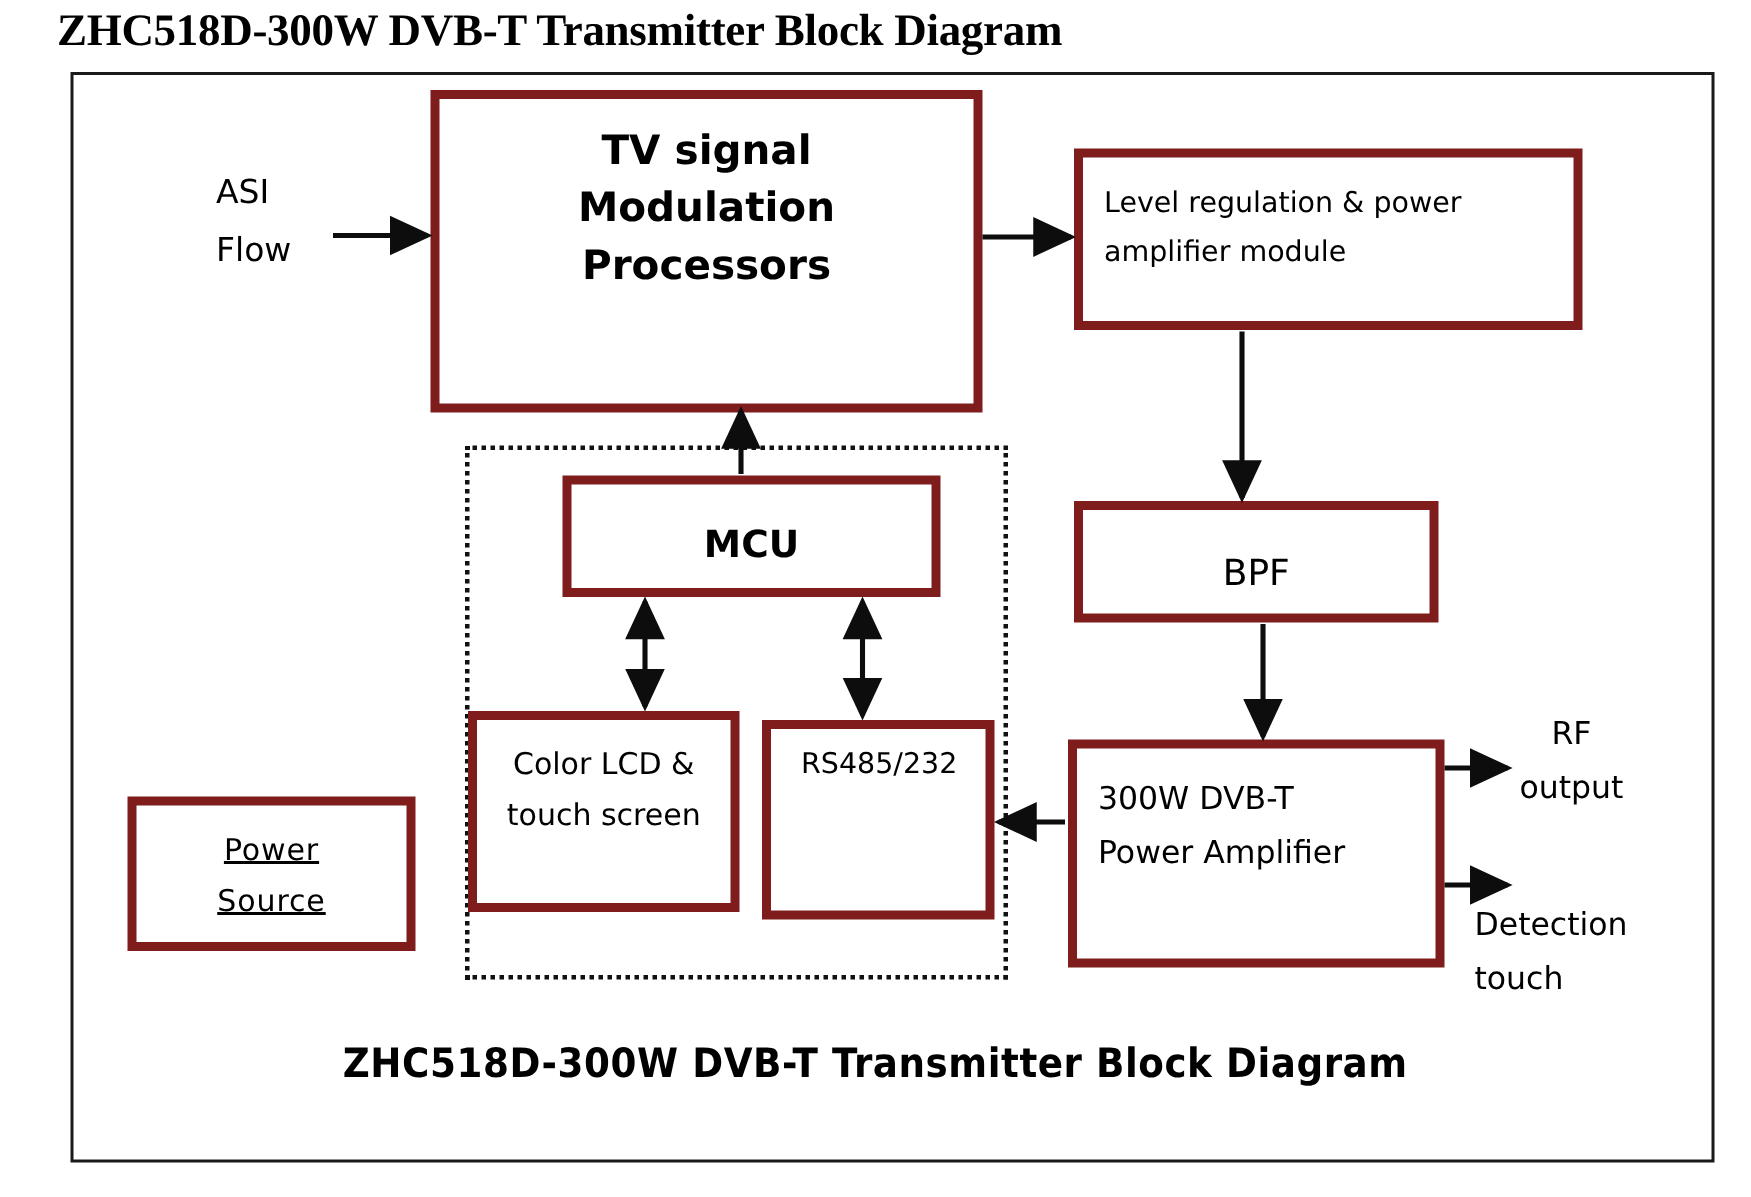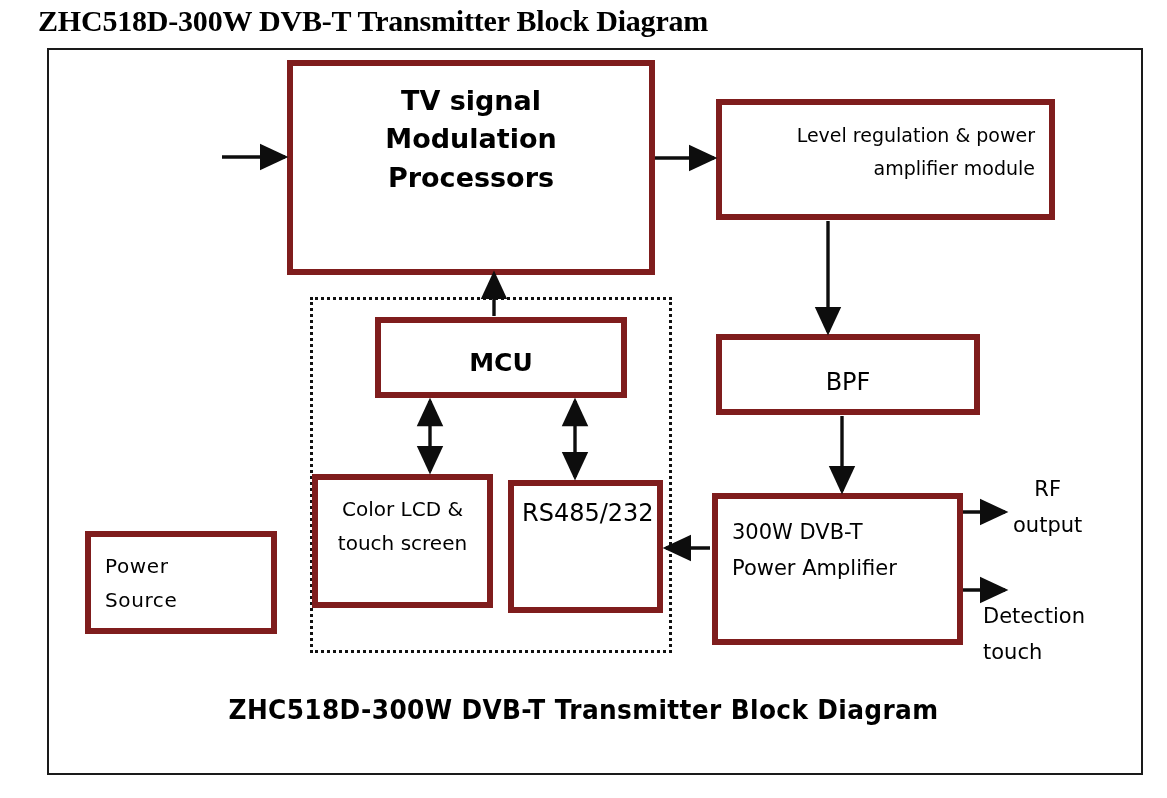--- a/index.html
+++ b/index.html
@@ -113,51 +113,53 @@
 
   <div class="dotted-box"></div>
 
   <div class="block" style="left:287px; top:60px; width:368px; height:215px;">
     <div class="txt" style="top:16px; text-align:center; font-size:27px; font-weight:bold;">TV signal
 Modulation
 Processors</div>
   </div>
 
   <div class="block" style="left:716px; top:99px; width:339px; height:121px;">
-    <div class="txt" style="top:14px; padding:0 14px; text-align:right; font-size:19px; line-height:1.72;">Level regulation &amp; power
+    <div class="txt" style="top:14px; padding:0 14px; text-align:left; font-size:19px; line-height:1.72;">Level regulation &amp; power
 amplifier module</div>
   </div>
 
-  <div class="block" style="left:716px; top:334px; width:264px; height:81px;">
+  <div class="block" style="left:716px; top:334px; width:243px; height:81px;">
     <div class="txt" style="top:25px; text-align:center; font-size:24px;">BPF</div>
   </div>
 
   <div class="block" style="left:375px; top:317px; width:252px; height:81px;">
     <div class="txt" style="top:22px; text-align:center; font-size:25px; font-weight:bold;">MCU</div>
   </div>
 
   <div class="block" style="left:312px; top:474px; width:181px; height:134px;">
     <div class="txt" style="top:12px; padding:0 10px; text-align:center; font-size:20px; line-height:1.7;">Color LCD &amp;
 touch screen</div>
   </div>
 
   <div class="block" style="left:508px; top:480px; width:155px; height:133px;">
-    <div class="txt" style="top:10px; padding:0 8px; text-align:center; font-size:24px;">RS485/232</div>
+    <div class="txt" style="top:10px; padding:0 20px; text-align:center; font-size:19px;">RS485/232</div>
   </div>
 
   <div class="block" style="left:712px; top:493px; width:251px; height:152px;">
     <div class="txt" style="top:16px; padding:0 14px; text-align:left; font-size:21px; line-height:1.7;">300W DVB-T
 Power Amplifier</div>
   </div>
 
   <div class="block" style="left:85px; top:531px; width:192px; height:103px;">
-    <div class="txt" style="top:12px; padding:0 14px; text-align:left; font-size:20px; line-height:1.72; letter-spacing:0.6px;">Power
+    <div class="txt" style="top:12px; padding:0 14px; text-align:center; font-size:20px; line-height:1.72; letter-spacing:0.6px;text-decoration:underline;">Power
 Source</div>
   </div>
 
+  <div class="lbl" style="left:144px; top:110px; font-size:22px; text-align:left; line-height:1.75;">ASI
+Flow</div>
 
   <div class="lbl" style="left:1013px; top:472px; font-size:21px; text-align:center; line-height:1.7;">RF
 output</div>
 
   <div class="lbl" style="left:983px; top:598px; font-size:21px; text-align:left; line-height:1.72;">Detection
 touch</div>
 
   <svg class="wires" viewBox="0 0 1167 798" xmlns="http://www.w3.org/2000/svg">
     <defs>
       <marker id="ah" markerWidth="9" markerHeight="9" refX="7.4" refY="4.5" orient="auto" markerUnits="strokeWidth">

